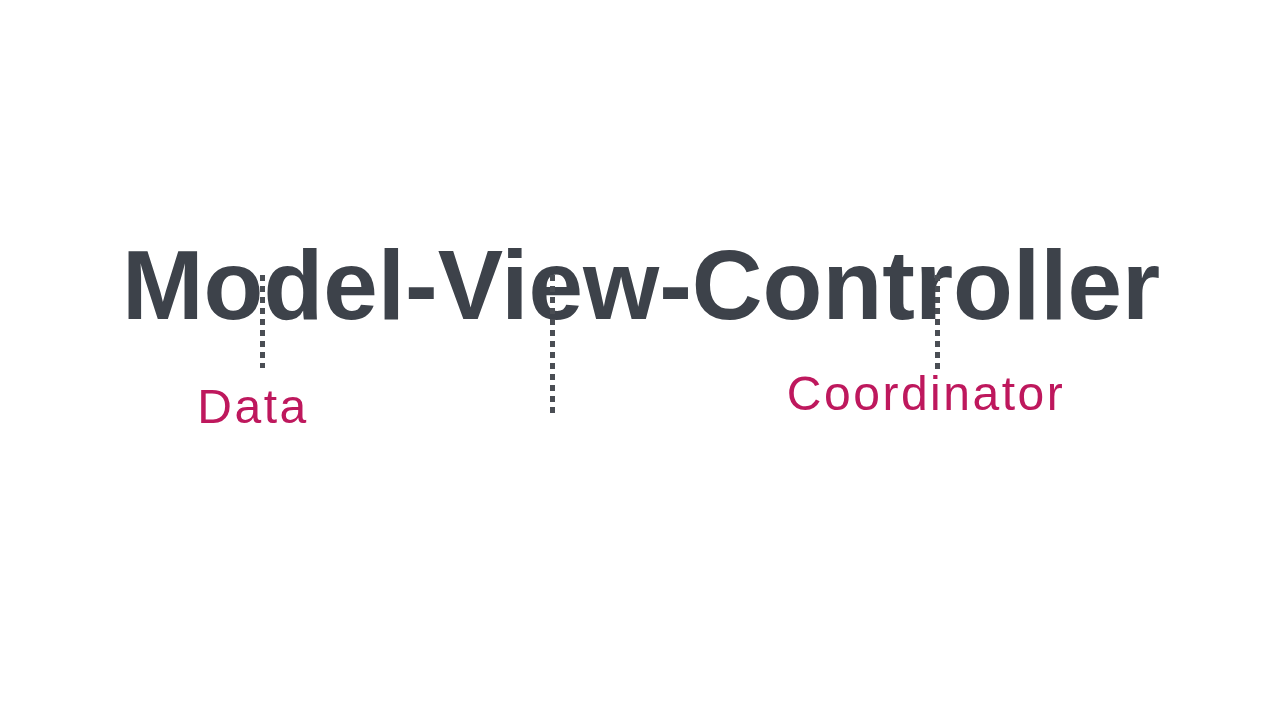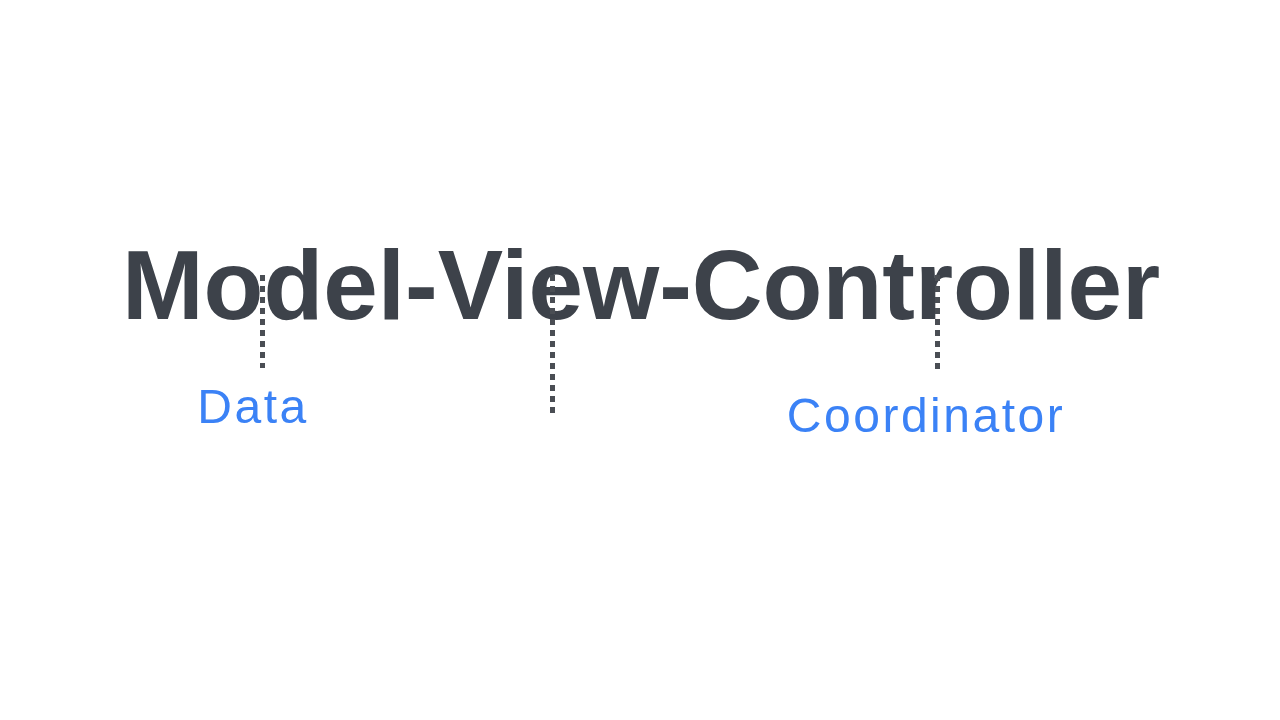--- a/index.html
+++ b/index.html
@@ -42,25 +42,25 @@
   .connector.view       { left: 550px; top: 275px; height: 142px; }
   .connector.controller { left: 935px; top: 275px; height: 95px;  }
   .anno-label {
     position: absolute;
     transform: translateX(-50%);
     white-space: nowrap;
     font-size: 48px;
     line-height: 1;
     font-weight: 400;
     letter-spacing: 2.5px;
-    color: #3b82f6;
+    color: #be185d;
   }
   .anno-label.data        { left: 253px; top: 383px; }
   .anno-label.ui          { left: 545px; top: 436px; }
-  .anno-label.coordinator { left: 926px; top: 392px; }
+  .anno-label.coordinator { left: 926px; top: 370px; }
 </style>
 </head>
 <body>
 
 <div class="stage">
 
   <h1 class="main-title">Model-View-Controller</h1>
 
   <div class="connector model"></div>
 

